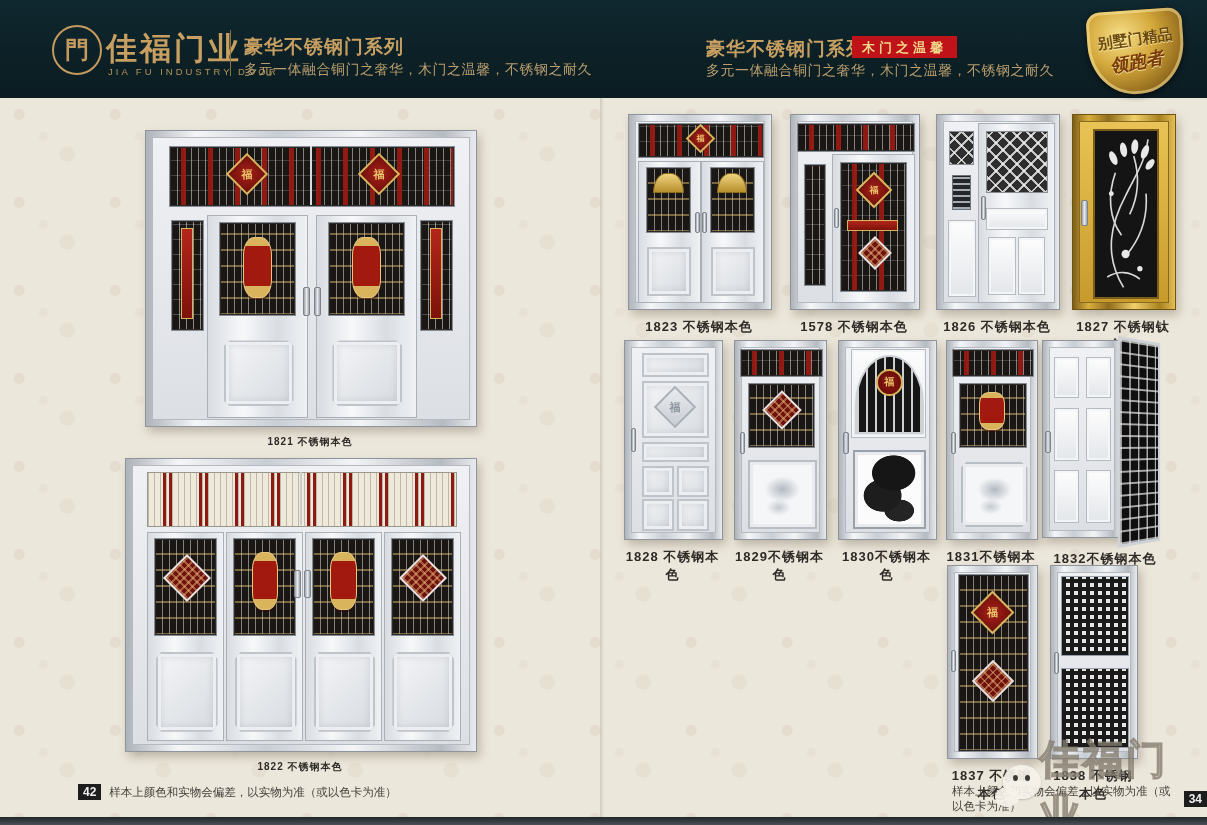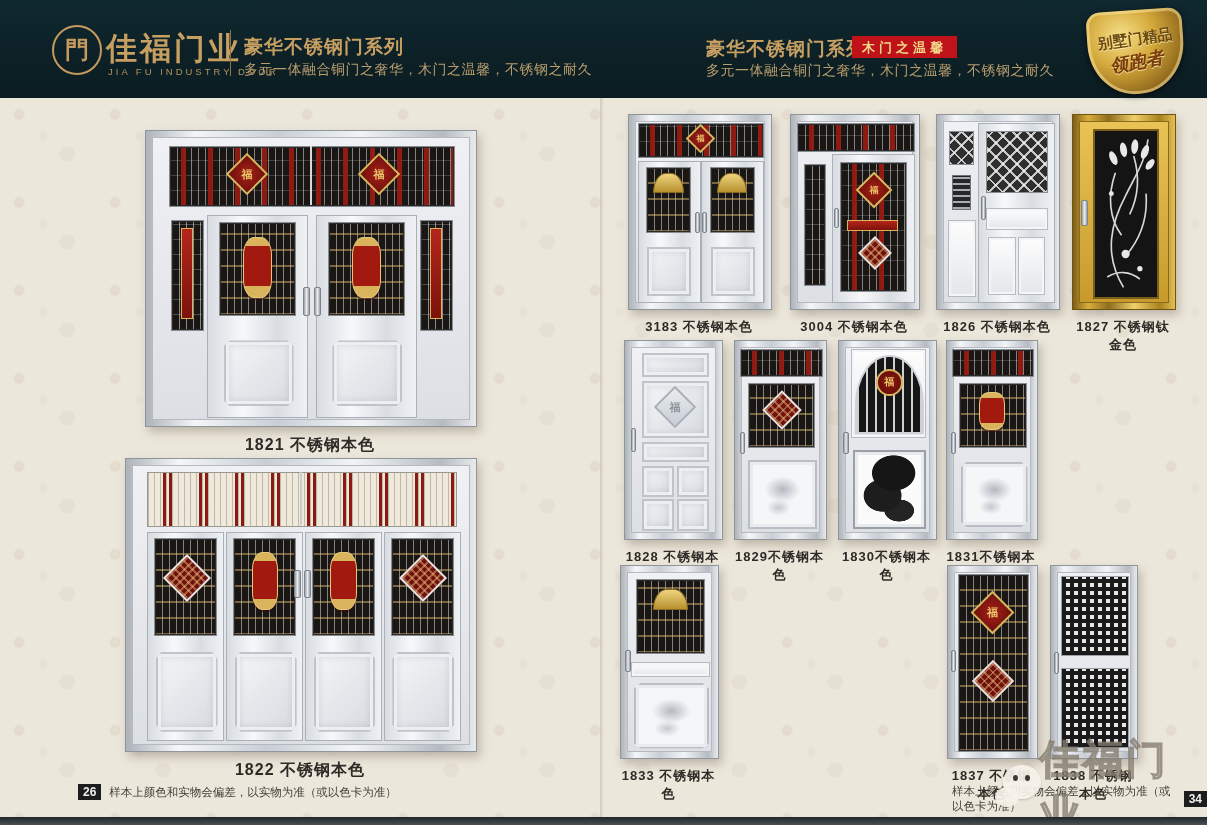--- a/index.html
+++ b/index.html
@@ -38,21 +38,21 @@
        color:#6b4a10;text-shadow:0 1px 0 rgba(255,240,190,.8);transform:rotate(-4deg);}
   .shield .s2{position:absolute;left:0;right:0;top:40px;text-align:center;font-size:18px;font-weight:bold;font-style:italic;
        color:#7a3c0a;text-shadow:0 1px 0 rgba(255,240,190,.8);transform:rotate(-6deg);}
   
   .fig{position:absolute;}
   .door{position:relative;width:100%;
        background:linear-gradient(90deg,#aeb3ba,#f4f6f8 15%,#c9ced5 40%,#f2f4f6 65%,#b6bbc2 90%,#e8eaed);
        border:1px solid #8f959c;box-shadow:3px 5px 9px rgba(115,105,88,.38);}
   .body{position:absolute;inset:6px;background:linear-gradient(180deg,#f0f1f4,#dcdfe4);border:1px solid #b5bac0;}
   .label{margin-top:8px;text-align:center;font-size:13px;font-weight:bold;color:#2e2a26;letter-spacing:1px;}
-  .label.big{font-size:16px;}
+  .label.big{font-size:10px;}
   .abs{position:absolute;}
   
   .grille{background-color:#191613;
       background-image:repeating-linear-gradient(90deg,rgba(235,235,235,.55) 0 1px,transparent 1px 7px),
                        repeating-linear-gradient(0deg,rgba(235,235,235,.25) 0 1px,transparent 1px 15px);
       border:1px solid #878c93;box-shadow:inset 0 0 0 1px #2a2a2a;}
   .grille.rb{background-image:
       repeating-linear-gradient(90deg,transparent 0 11px,rgba(150,26,17,.95) 11px 16px,transparent 16px 27px),
       repeating-linear-gradient(90deg,rgba(235,235,235,.5) 0 1px,transparent 1px 7px),
       repeating-linear-gradient(0deg,rgba(235,235,235,.2) 0 1px,transparent 1px 15px);}
@@ -198,21 +198,21 @@
       <div class="abs emboss oct" style="left:31.1%;top:66%;width:16.5%;height:26%"></div>
       <div class="abs emboss oct" style="left:53.6%;top:66%;width:16.5%;height:26%"></div>
       <div class="abs emboss oct" style="left:76.1%;top:66%;width:16.5%;height:26%"></div>
       <div class="abs handle" style="left:48%;top:38%;width:1.4%;height:9%"></div>
       <div class="abs handle" style="left:50.8%;top:38%;width:1.4%;height:9%"></div>
     </div>
     <figcaption class="label big">1822 不锈钢本色</figcaption>
   </figure>
 
   <div class="foot" style="left:78px;top:784px">
-    <span class="pgno">26</span>
+    <span class="pgno">42</span>
     <span>样本上颜色和实物会偏差，以实物为准（或以色卡为准）</span>
   </div>
 
   <figure class="fig" style="left:628px;top:114px;width:142px;margin:0">
     <div class="door" style="height:194px">
       <div class="body"></div>
       <div class="abs grille rb" style="left:6%;top:4%;width:88%;height:17%"></div>
       <div class="abs diamond" style="left:43%;top:6.5%;width:17px;height:17px">
           <span style="font-size:8px">福</span>
         </div>
@@ -220,38 +220,38 @@
       <div class="abs leaf" style="left:51%;top:23.5%;width:43%;height:72.5%"></div>
       <div class="abs grille gd" style="left:12%;top:27%;width:30%;height:33%"></div>
       <div class="abs fan" style="left:17%;top:30%;width:20%;height:9%"></div>
       <div class="abs grille gd" style="left:57%;top:27%;width:30%;height:33%"></div>
       <div class="abs fan" style="left:62%;top:30%;width:20%;height:9%"></div>
       <div class="abs emboss" style="left:13%;top:68%;width:28%;height:23%"></div>
       <div class="abs emboss" style="left:58%;top:68%;width:28%;height:23%"></div>
       <div class="abs handle" style="left:46.2%;top:50%;width:2.4%;height:10%"></div>
       <div class="abs handle" style="left:51.4%;top:50%;width:2.4%;height:10%"></div>
     </div>
-    <figcaption class="label">3183 不锈钢本色</figcaption>
+    <figcaption class="label">1823 不锈钢本色</figcaption>
   </figure>
 
   <figure class="fig" style="left:790px;top:114px;width:128px;margin:0">
     <div class="door" style="height:194px">
       <div class="body"></div>
       <div class="abs grille rb" style="left:5%;top:4%;width:90%;height:14%"></div>
       <div class="abs grille" style="left:10%;top:25%;width:16%;height:62%"></div>
       <div class="abs leaf" style="left:32%;top:20%;width:63%;height:76%"></div>
       <div class="abs grille rb" style="left:38%;top:24%;width:51%;height:66%"></div>
       <div class="abs diamond" style="left:55%;top:32%;width:22px;height:22px">
           <span style="font-size:9px">福</span>
         </div>
       <div class="abs redbar" style="left:44%;top:54%;width:38%;height:5%"></div>
       <div class="abs knot" style="left:56%;top:65%;width:20px;height:20px"></div>
       <div class="abs handle" style="left:33.5%;top:48%;width:2.6%;height:9%"></div>
     </div>
-    <figcaption class="label">3004 不锈钢本色</figcaption>
+    <figcaption class="label">1578 不锈钢本色</figcaption>
   </figure>
 
   <figure class="fig" style="left:936px;top:114px;width:122px;margin:0">
     <div class="door" style="height:194px">
       <div class="body"></div>
       <div class="abs lattice" style="left:10%;top:8%;width:19%;height:17%"></div>
       <div class="abs intercom" style="left:12%;top:31%;width:14%;height:17%"></div>
       <div class="abs panelw" style="left:9%;top:54%;width:21%;height:39%"></div>
       <div class="abs leaf" style="left:34%;top:4%;width:61%;height:92%"></div>
       <div class="abs lattice" style="left:40%;top:8%;width:49%;height:31%"></div>
@@ -341,32 +341,37 @@
       <div class="body"></div>
       <div class="abs grille rb" style="left:6%;top:4%;width:88%;height:13%"></div>
       <div class="abs grille gd" style="left:13%;top:21%;width:74%;height:32%"></div>
       <div class="abs lantern" style="left:36%;top:26%;width:26%;height:18%"></div>
       <div class="abs emboss oct etchgray" style="left:15%;top:61%;width:70%;height:31%"></div>
       <div class="abs handle" style="left:4.5%;top:46%;width:3.5%;height:10%"></div>
     </div>
     <figcaption class="label">1831不锈钢本色</figcaption>
   </figure>
 
-
-  <figure class="fig" style="left:620px;top:565px;width:97px;margin:0">
-    <div class="door" style="height:192px">
-      <div class="body"></div>
-      <div class="abs grille gd" style="left:15%;top:7%;width:70%;height:38%"></div>
-      <div class="abs fan" style="left:33%;top:12%;width:34%;height:10%"></div>
-      <div class="abs panelw" style="left:10%;top:50%;width:80%;height:7%"></div>
-      <div class="abs emboss oct etchgray" style="left:13%;top:61%;width:74%;height:32%"></div>
-      <div class="abs handle" style="left:4.5%;top:44%;width:3.5%;height:10%"></div>
-    </div>
-    <figcaption class="label">1833 不锈钢本色</figcaption>
-  </figure>
+  <figure class="fig" style="left:1042px;top:336px;width:126px;margin:0">
+    <div style="position:relative;height:206px">
+      <div class="door" style="position:absolute;left:0;top:4px;width:62%;height:196px">
+        <div class="body"></div>
+        <div class="abs panelw" style="left:14%;top:8%;width:30%;height:20%"></div>
+        <div class="abs panelw" style="left:55%;top:8%;width:30%;height:20%"></div>
+        <div class="abs panelw" style="left:14%;top:34%;width:30%;height:26%"></div>
+        <div class="abs panelw" style="left:55%;top:34%;width:30%;height:26%"></div>
+        <div class="abs panelw" style="left:14%;top:66%;width:30%;height:26%"></div>
+        <div class="abs panelw" style="left:55%;top:66%;width:30%;height:26%"></div>
+        <div class="abs handle" style="left:3%;top:46%;width:5%;height:10%"></div>
+      </div>
+      <div class="abs screen" style="left:60%;top:0;width:42%;height:100%"></div>
+    </div>
+    <figcaption class="label">1832不锈钢本色</figcaption>
+  </figure>
+
 
 
 
   <figure class="fig" style="left:947px;top:565px;width:89px;margin:0">
     <div class="door" style="height:192px">
       <div class="body"></div>
       <div class="abs grille gd" style="left:11%;top:4%;width:78%;height:92%"></div>
       <div class="abs diamond" style="left:33%;top:16%;width:27px;height:27px">
           <span>福</span>
         </div>

